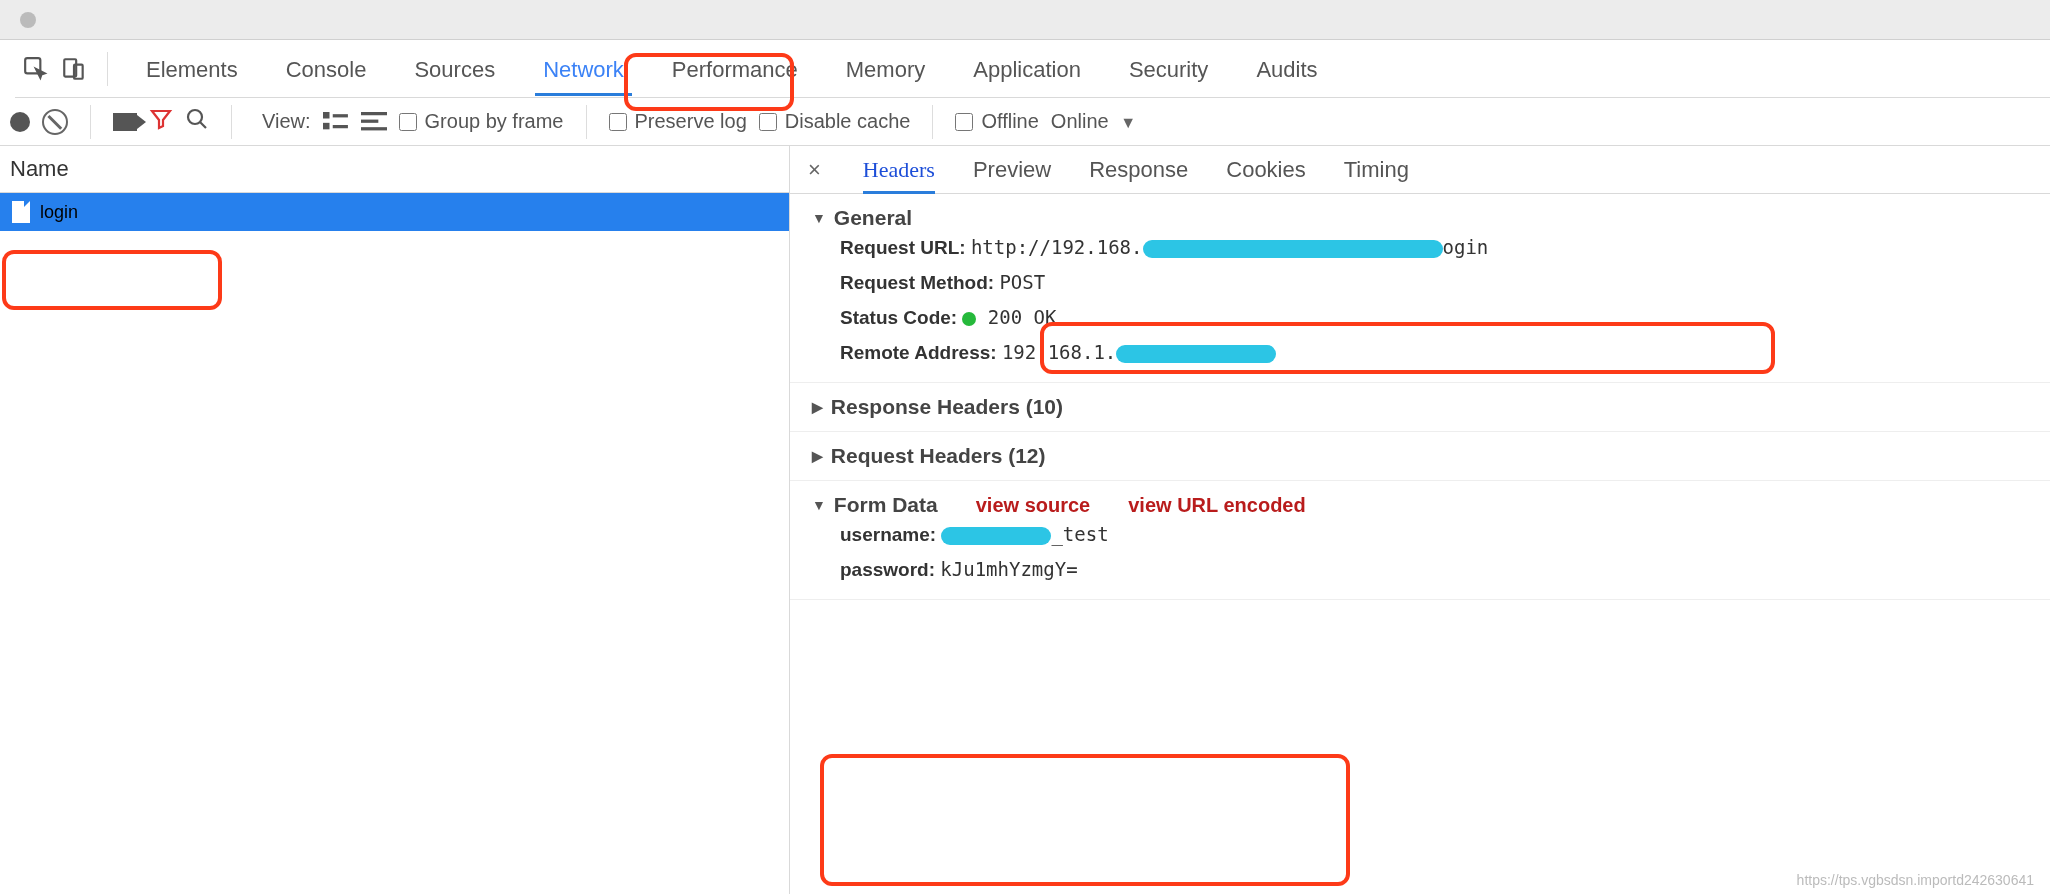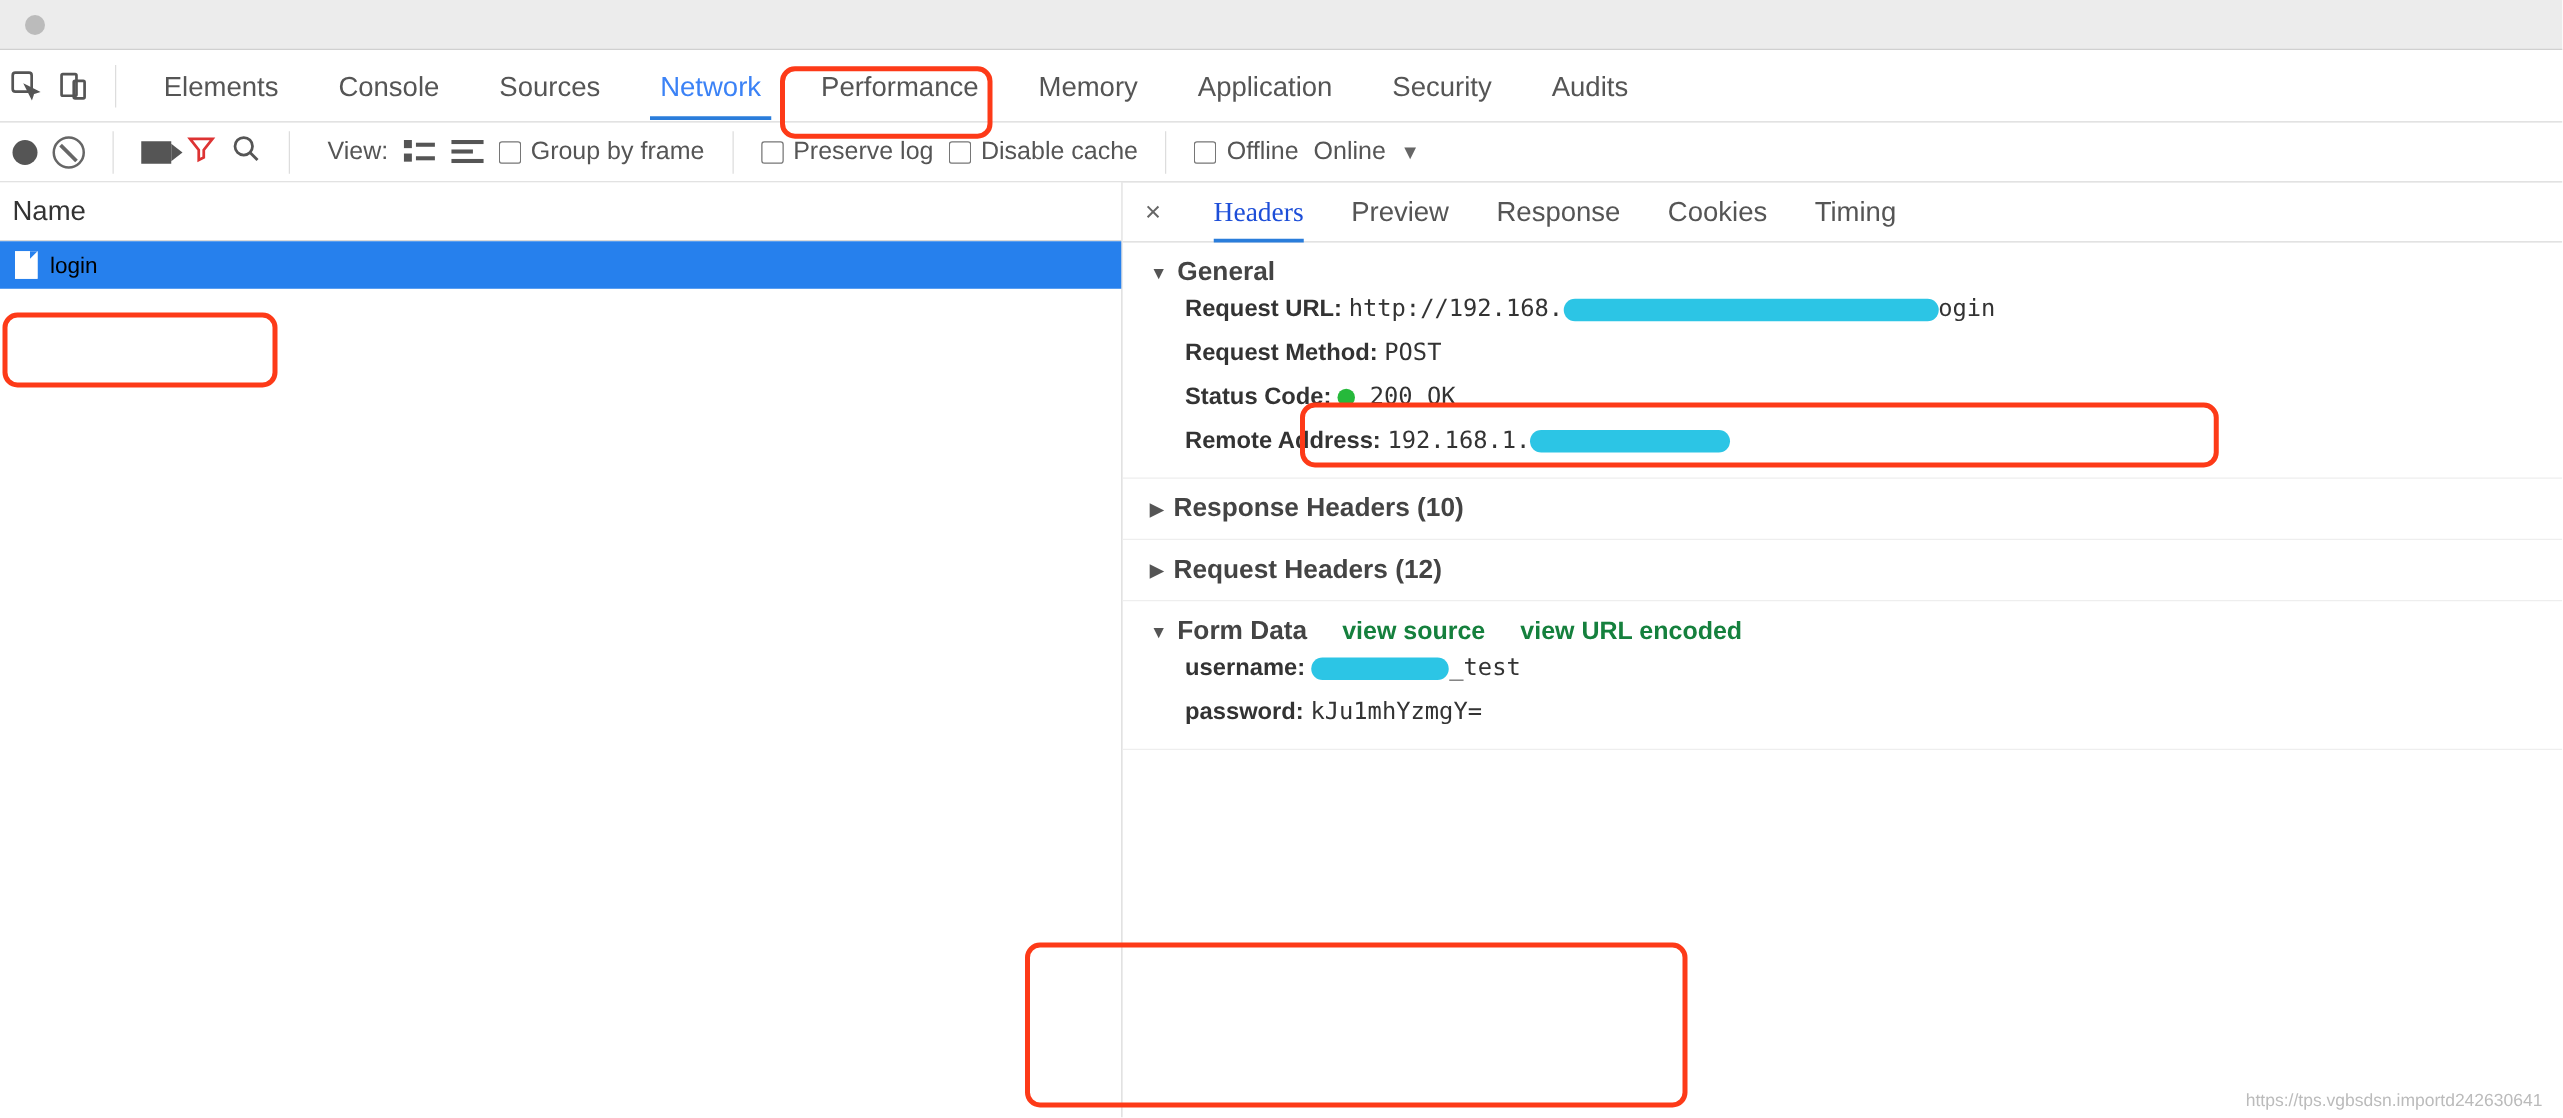--- a/index.html
+++ b/index.html
@@ -26,20 +26,21 @@
   }
 
   
   .tabs-row {
     height: 58px;
     display: flex;
     align-items: center;
     padding: 0 6px;
     border-bottom: 1px solid #d9d9d9;
     gap: 8px;
+    margin-left: 15px;
   }
   .inspect-icon, .device-icon { width: 30px; height: 30px; display:flex; align-items:center; justify-content:center; color:#555; }
   .vsep { width:1px; height:34px; background:#ddd; margin:0 10px; }
   .tab {
     padding: 14px 20px 12px;
     cursor: pointer;
     color: #555;
     font-size: 22px;
     position: relative;
     white-space: nowrap;
@@ -81,21 +82,21 @@
   .toolbar-row .search svg { width:24px; height:24px; }
   .toolbar-row .viewlabel { margin-left: 8px; }
   .toolbar-row .viewicon { width:26px; height:20px; }
   .toolbar-row .cbwrap { display:flex; align-items:center; gap:8px; }
   .toolbar-row input[type=checkbox] { width:18px; height:18px; }
   .toolbar-row .chev { font-size:16px; color:#666; margin-left:6px; }
 
   
   .main { display:flex; width:100%; height: calc(100% - 40px - 58px - 48px); }
   .leftpane {
-    width: 898px; border-right: 1px solid #d9d9d9; display:flex; flex-direction:column;
+    width: 790px; border-right: 1px solid #d9d9d9; display:flex; flex-direction:column;
   }
   .leftpane .name-header {
     padding: 10px 10px; font-size:22px; color:#333; border-bottom:1px solid #d9d9d9;
     background: #fff;
   }
   .request-row {
     background: #2680ed; color:#000000; padding:8px 12px;
     display:flex; align-items:center; gap:10px;
     cursor:pointer;
   }
@@ -131,21 +132,21 @@
   .kv { padding: 6px 0 6px 28px; font-size:19px; }
   .kv .k { font-weight:600; color:#333; }
   .kv .v { font-family: Menlo, Consolas, monospace; color:#333; }
   .kv .vplain { color:#333; font-family: Menlo, Consolas, monospace; }
   .status-dot { width:14px; height:14px; background:#26b93b; border-radius:50%; display:inline-block; margin-right:6px; vertical-align:middle; }
   .redact-blue { display:inline-block; background:#2cc5e5; height:18px; border-radius:9px; vertical-align:middle; }
   .redact-blue.seg1 { width: 300px; }
   .redact-blue.seg2 { width: 160px; }
   .redact-blue.seg3 { width: 110px; }
 
-  .extra-links { color:#15803d; font-size:20px; margin-left: 20px; }
+  .extra-links { color:#b91c1c; font-size:20px; margin-left: 30px; }
 
   .watermark {
     position:absolute; right: 16px; bottom: 6px; color:#bbb; font-size:14px;
   }
 </style>
 </head>
 <body>
 
 <div class="window-titlebar">
   <div class="close-dot"></div>

